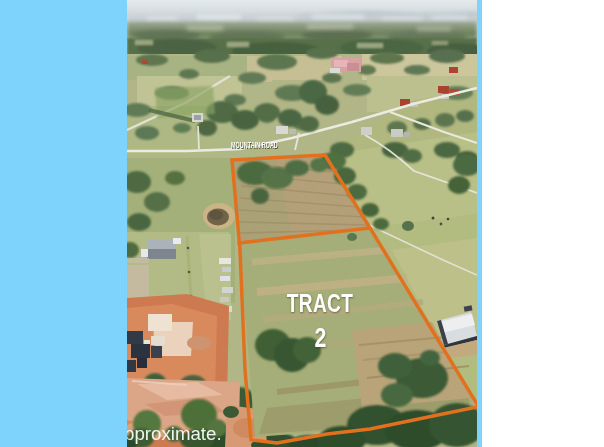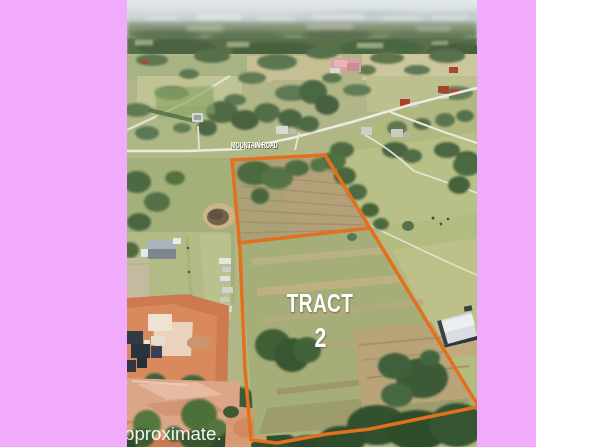--- a/index.html
+++ b/index.html
@@ -1,16 +1,16 @@
 <!DOCTYPE html>
 <html><head>
 <meta charset="utf-8">
 <style>
 html,body{margin:0;padding:0;background:#ffffff;}
-#stage{position:relative;width:536px;height:447px;background:#f0abfc;overflow:hidden;}
+#stage{position:relative;width:482px;height:447px;background:#7dd3fc;overflow:hidden;}
 #photo{position:absolute;left:127px;top:0;width:350px;height:447px;overflow:hidden;}
 </style>
 </head>
 <body>
 <div id="stage">
 
 <div id="photo">
 <svg width="350" height="447" viewBox="0 0 350 447" xmlns="http://www.w3.org/2000/svg">
 <defs>
 <linearGradient id="hazeG" x1="0" y1="0" x2="0" y2="1">

